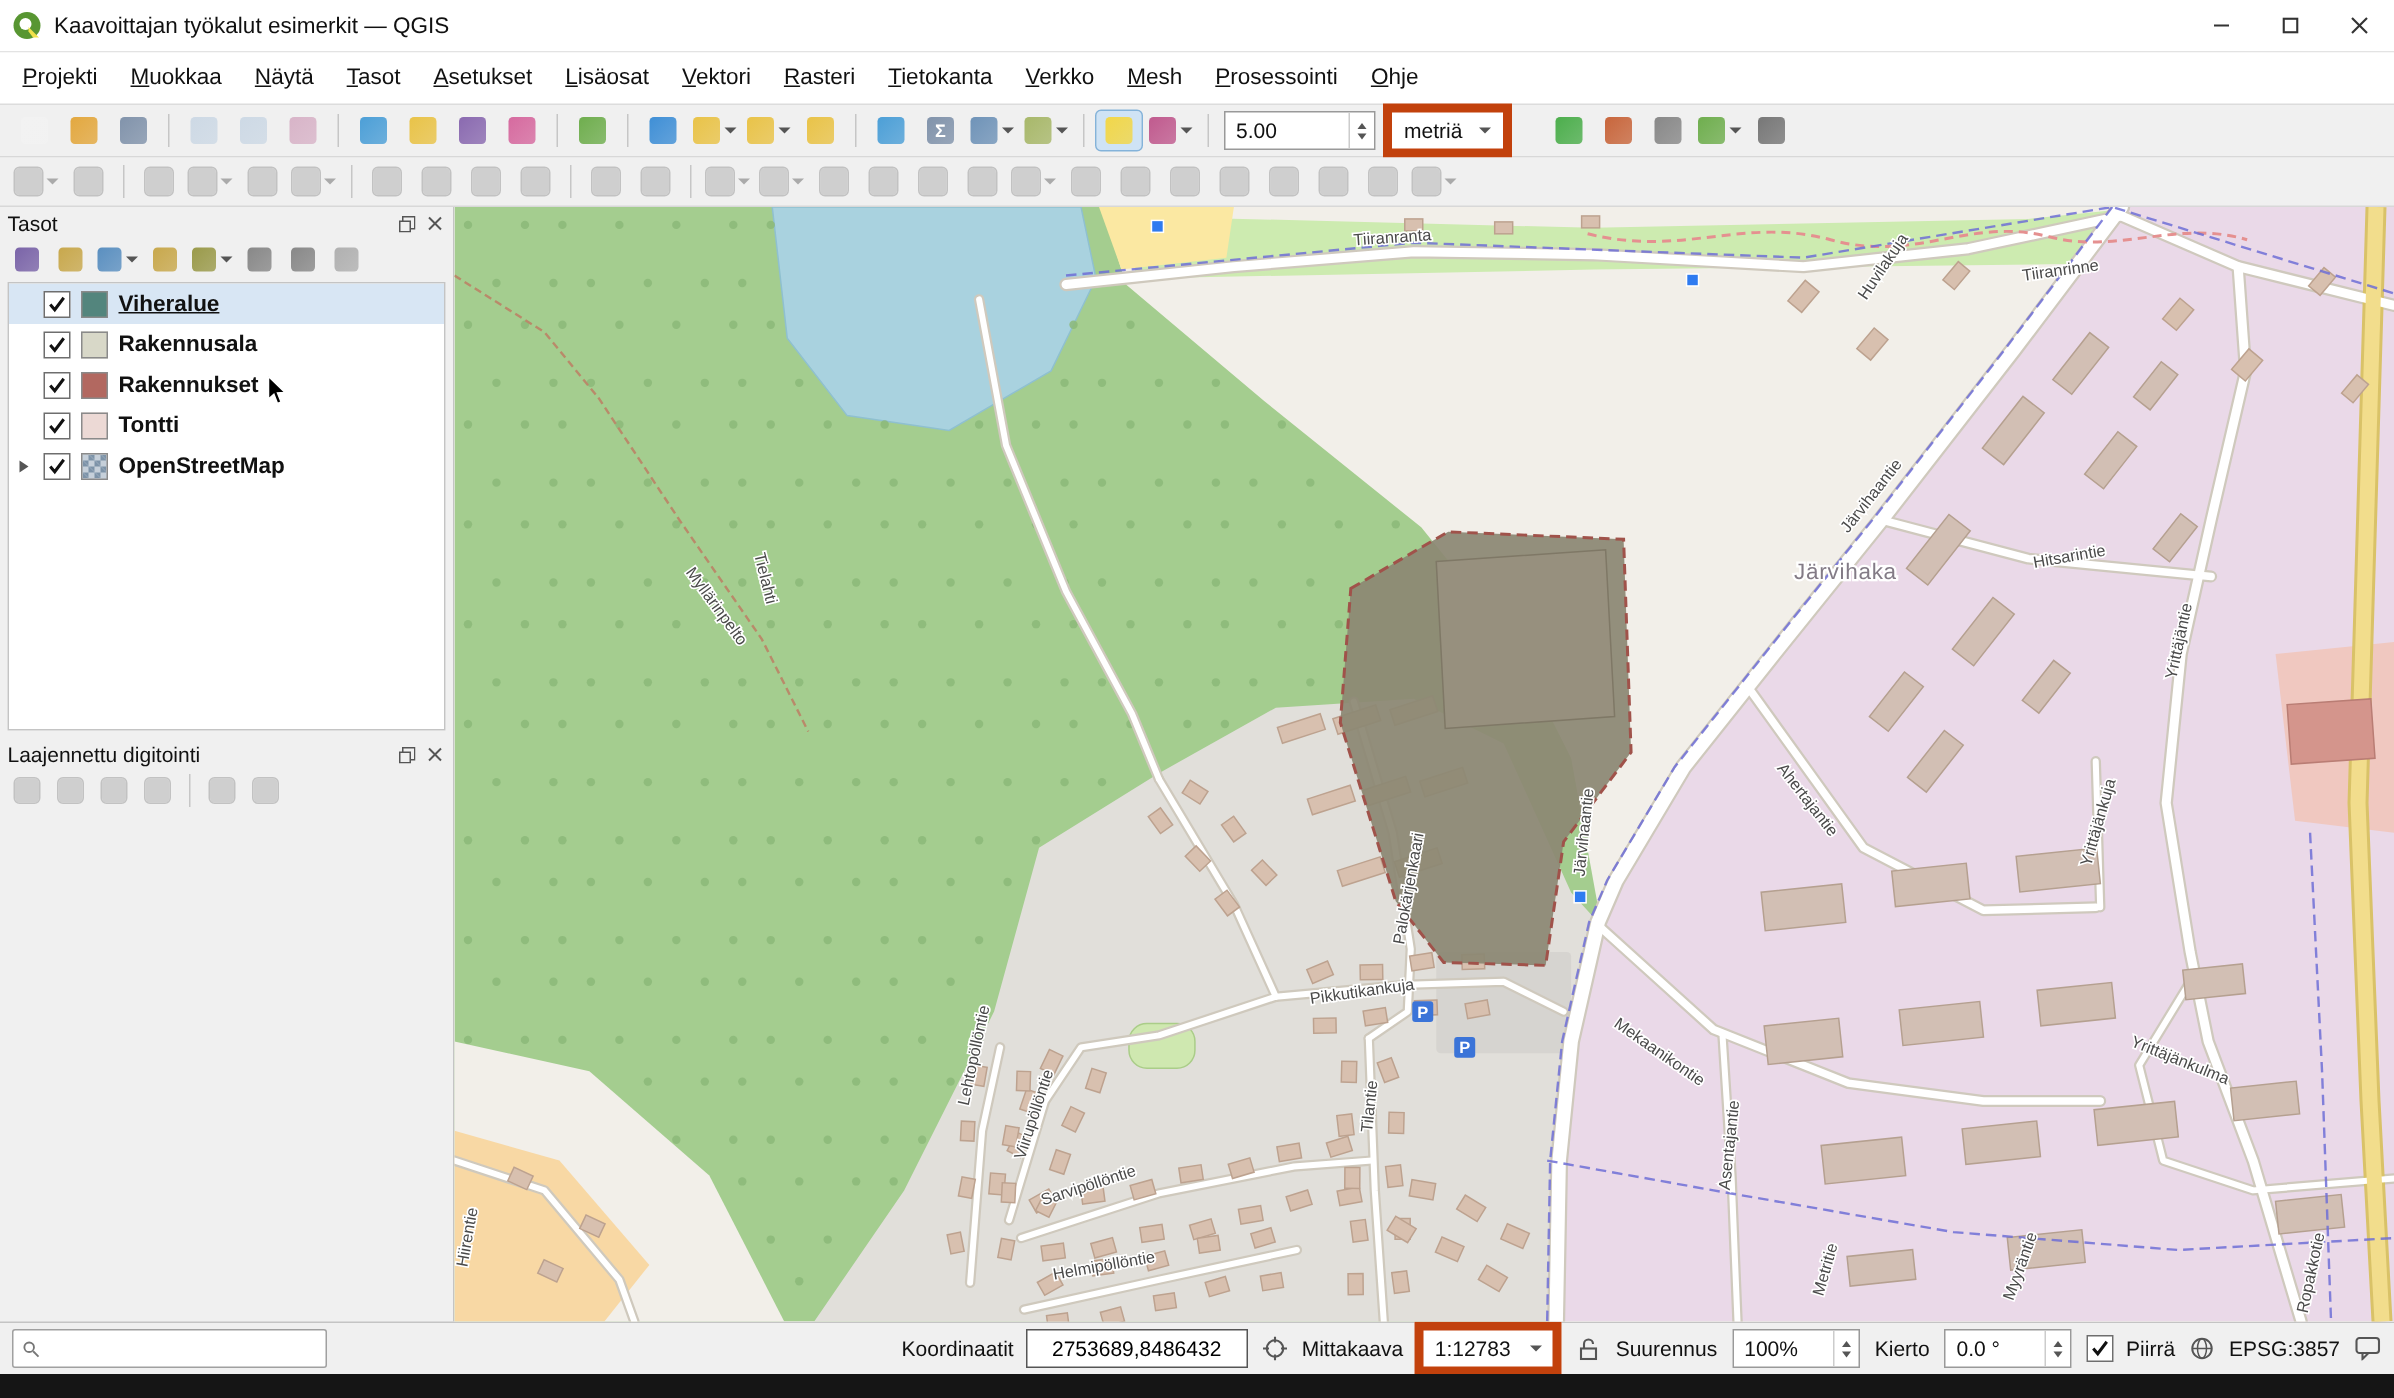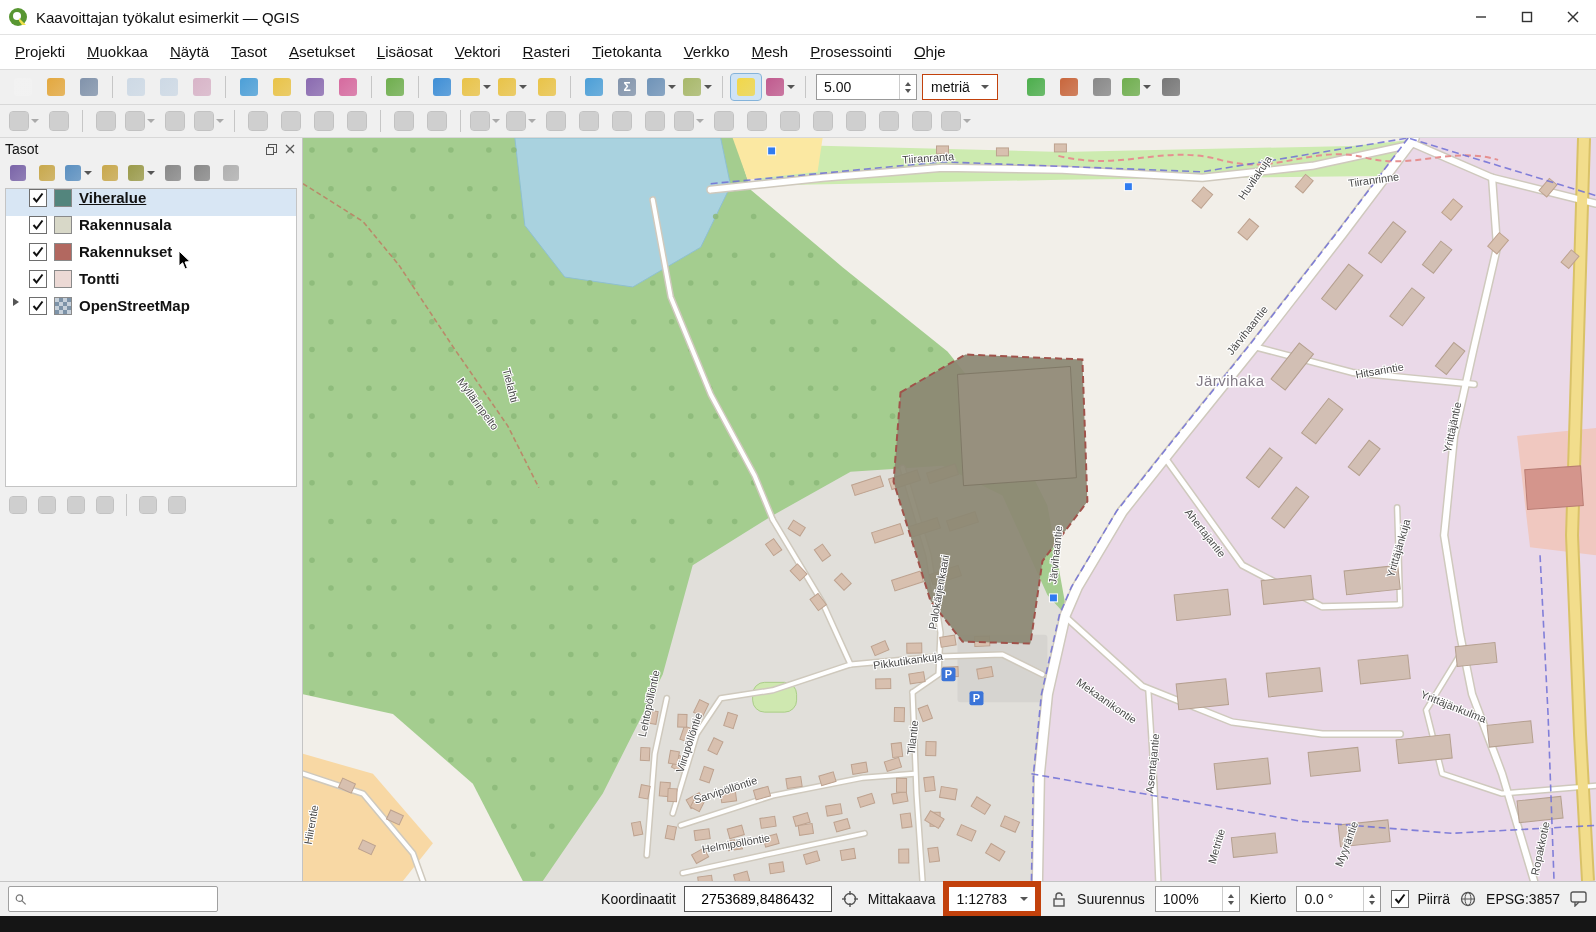--- a/index.html
+++ b/index.html
@@ -26,36 +26,36 @@
   .tb-ic.glyph{color:#fff;font-weight:bold;font-size:12px;}
   .tb-sep{width:1px;height:22px;background:#c6c6c6;margin:0 5px;}
   .caret{width:0;height:0;border-left:4px solid transparent;border-right:4px solid transparent;border-top:4px solid #555;margin-left:3px;}
   .pressed{background:#cfe3f5;outline:1px solid #84b3da;}
   .dis .tb-ic{background:#cfcfcf !important;outline:1px solid #c2c2c2;}
   .dis .caret{border-top-color:#aaa;}
   .spin{display:flex;align-items:center;justify-content:space-between;background:#fff;border:1px solid #999;height:24px;width:92px;padding-left:7px;font-size:14px;margin:0 2px;}
   .spin-arrows{display:flex;flex-direction:column;gap:3px;padding:0 5px;border-left:1px solid #ccc;height:100%;justify-content:center;}
   .arr-up{width:0;height:0;border-left:3px solid transparent;border-right:3px solid transparent;border-bottom:4px solid #555;}
   .arr-down{width:0;height:0;border-left:3px solid transparent;border-right:3px solid transparent;border-top:4px solid #555;}
-  .combo{display:flex;align-items:center;background:#fff;border:1px solid #c2410c;height:24px;padding:0 8px;gap:8px;font-size:14px;margin-right:20px;}
+  .combo{display:flex;align-items:center;background:#fff;border:6px solid #c2410c;height:24px;padding:0 8px;gap:8px;font-size:14px;margin-right:20px;}
 
   
   .main{flex:1;display:flex;min-height:0;}
   .left{width:302px;flex:0 0 302px;background:#f0f0f0;display:flex;flex-direction:column;border-right:1px solid #c4c4c4;}
   .panel{display:flex;flex-direction:column;}
   #layers-panel{height:354px;flex:0 0 354px;}
   #digi-panel{flex:1;min-height:0;}
   .panel-header{display:flex;align-items:center;height:22px;padding:0 5px;font-size:14px;}
   .panel-hbtns{margin-left:auto;display:flex;gap:5px;align-items:center;}
   .ph-btn{width:14px;height:14px;display:flex;align-items:center;justify-content:center;}
   .panel-toolbar{display:flex;gap:3px;padding:2px 5px;align-items:center;}
   .panel-toolbar .tb-btn{height:22px;min-width:22px;}
   .panel-toolbar .tb-ic{width:16px;height:16px;}
   .layer-list{flex:1;background:#fff;border:1px solid #c4c4c4;margin:2px 5px 5px 5px;position:relative;overflow:hidden;}
-  .layer-row{display:flex;align-items:flex-start;gap:7px;height:27px;padding-left:4px;}
+  .layer-row{display:flex;align-items:center;gap:7px;height:27px;padding-left:4px;}
   .layer-row.selected{background:#d8e6f4;}
   .expander{width:12px;display:flex;align-items:center;justify-content:center;}
   .cb{width:16px;height:16px;background:#fff;border:1px solid #6e6e6e;display:flex;align-items:center;justify-content:center;flex:0 0 auto;}
   .swatch{width:16px;height:16px;border:1px solid #8a8a8a;flex:0 0 auto;}
   .checker{background-image:linear-gradient(45deg,#7d93a8 25%,transparent 25%,transparent 75%,#7d93a8 75%),linear-gradient(45deg,#7d93a8 25%,#c6d0da 25%,#c6d0da 75%,#7d93a8 75%);background-size:8px 8px;background-position:0 0,4px 4px;}
   .layer-label{font-weight:bold;font-size:15px;}
   .und{text-decoration:underline;}
   .digi-msg{flex:1;display:flex;flex-direction:column;align-items:center;justify-content:center;text-align:center;font-size:14px;gap:3px;color:#1a1a1a;}
 
   .map-area{flex:1;position:relative;background:#f2efe9;min-width:0;}
@@ -463,20 +463,37 @@
                   <path d="M1.5 6 L4.5 9.5 L10.5 1.5" fill="none" stroke="#111" stroke-width="2"></path>
                 </svg>
               </div>
               <div class="swatch checker"></div>
               <span class="layer-label">OpenStreetMap</span>
             </div>
           </div>
       </div>
 
       <div class="panel" id="digi-panel">
+        <div class="panel-header">
+          <span>Laajennettu digitointi</span>
+          <div class="panel-hbtns">
+            <div class="ph-btn">
+                <svg width="11" height="11">
+                  <rect x="2.5" y="0.5" width="8" height="8" fill="none" stroke="#555"></rect>
+                  <rect x="0.5" y="3.5" width="7" height="7" fill="#f0f0f0" stroke="#555"></rect>
+                </svg>
+              </div>
+            <div class="ph-btn">
+                <svg width="10" height="10">
+                  <line x1="1" y1="1" x2="9" y2="9" stroke="#555" stroke-width="1.3"></line>
+                  <line x1="9" y1="1" x2="1" y2="9" stroke="#555" stroke-width="1.3"></line>
+                </svg>
+              </div>
+          </div>
+        </div>
         <div class="panel-toolbar">
             <div class="tb-btn dis">
               <div class="tb-ic"></div>
             </div>
             <div class="tb-btn dis">
               <div class="tb-ic"></div>
             </div>
             <div class="tb-btn dis">
               <div class="tb-ic"></div>
             </div>

